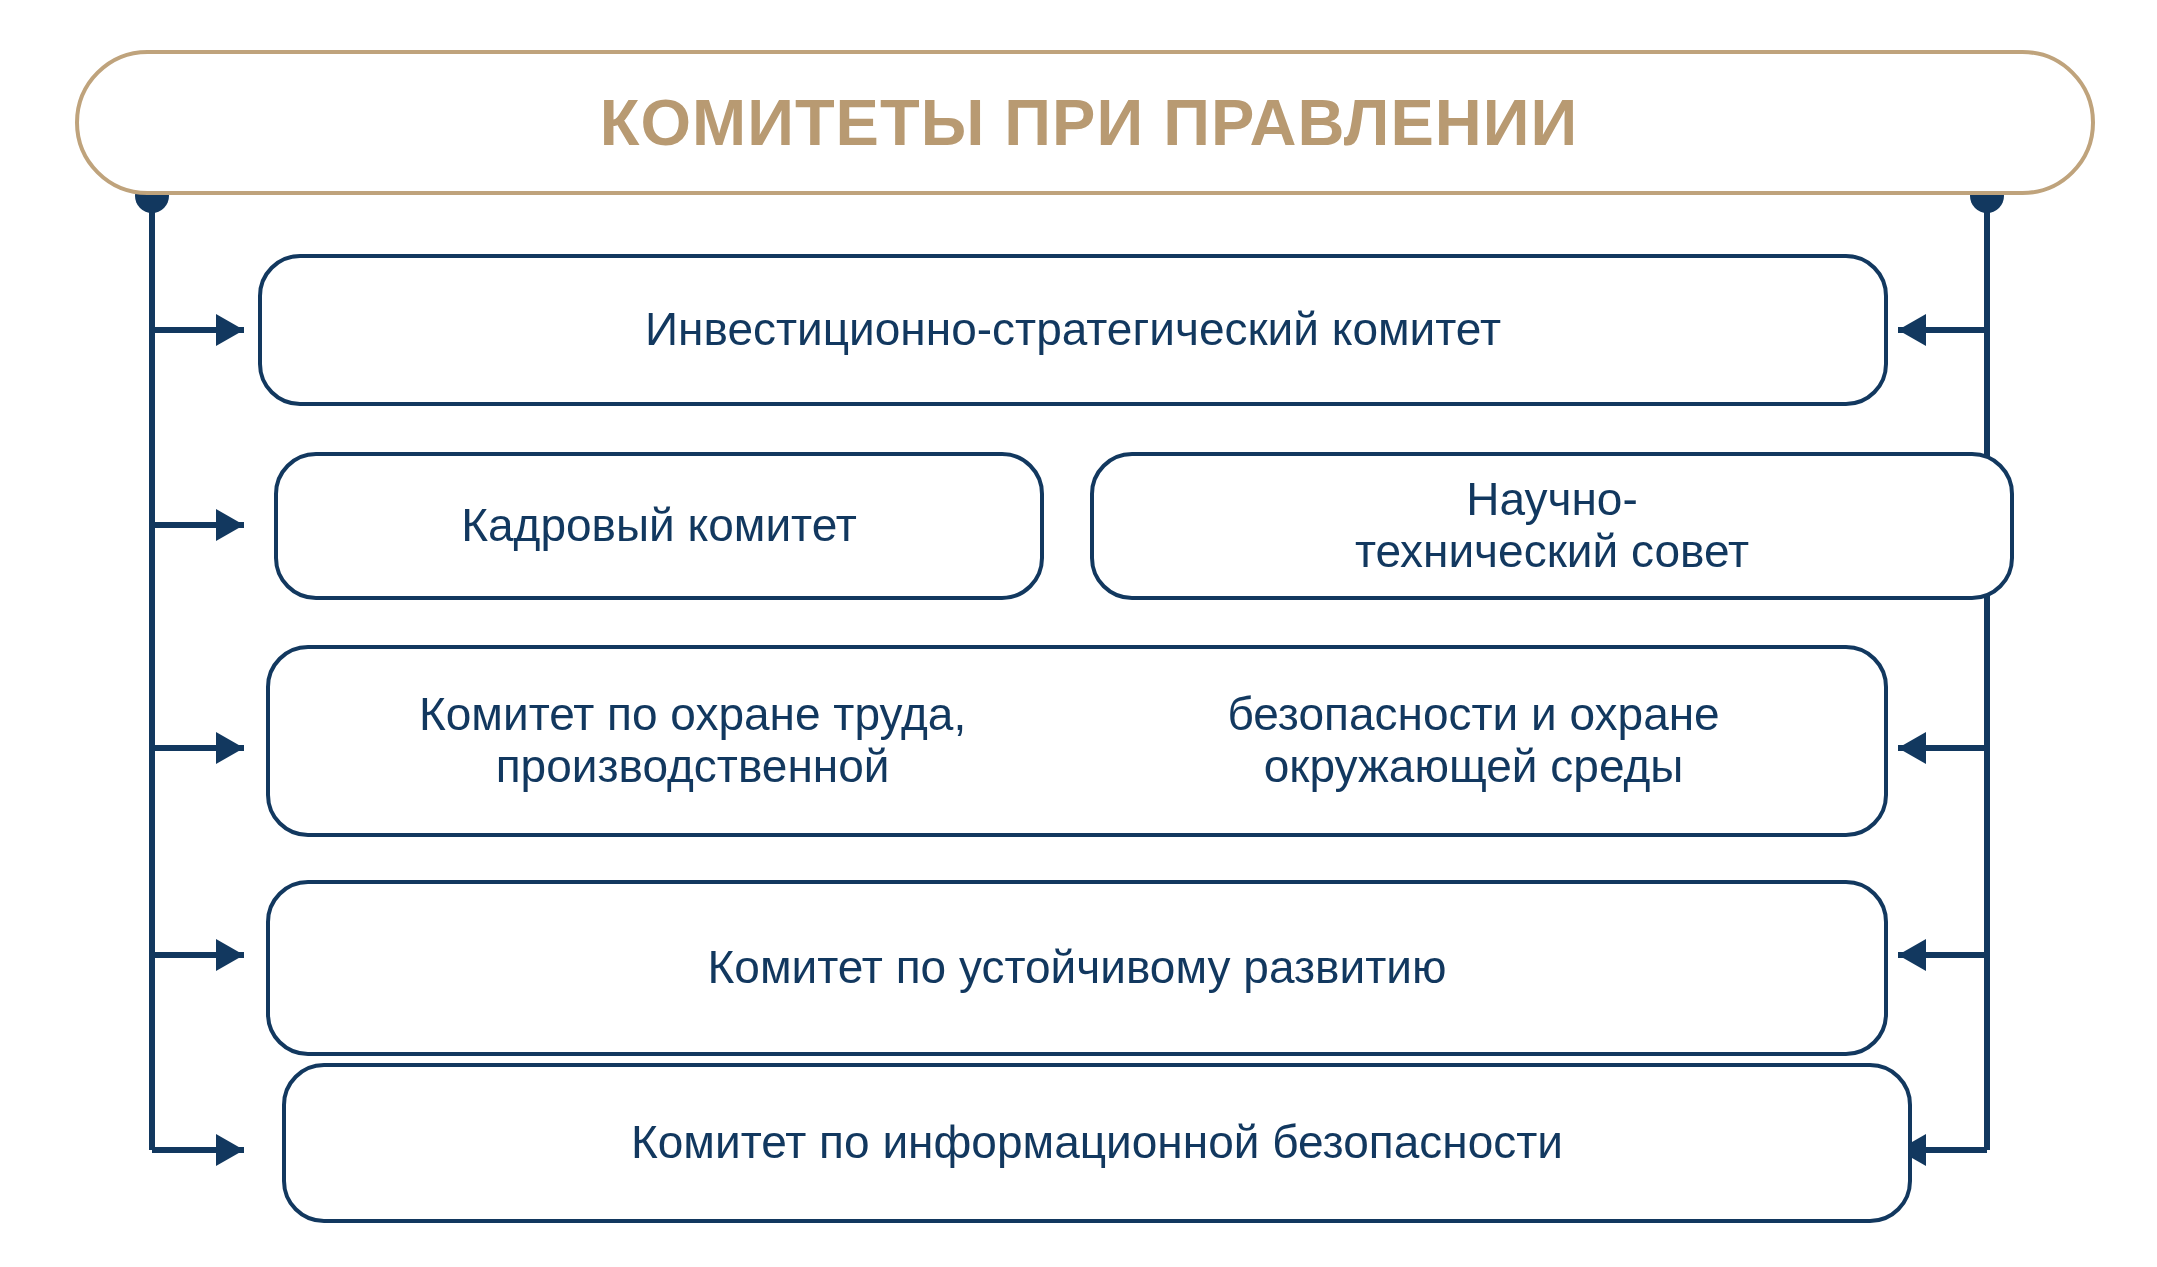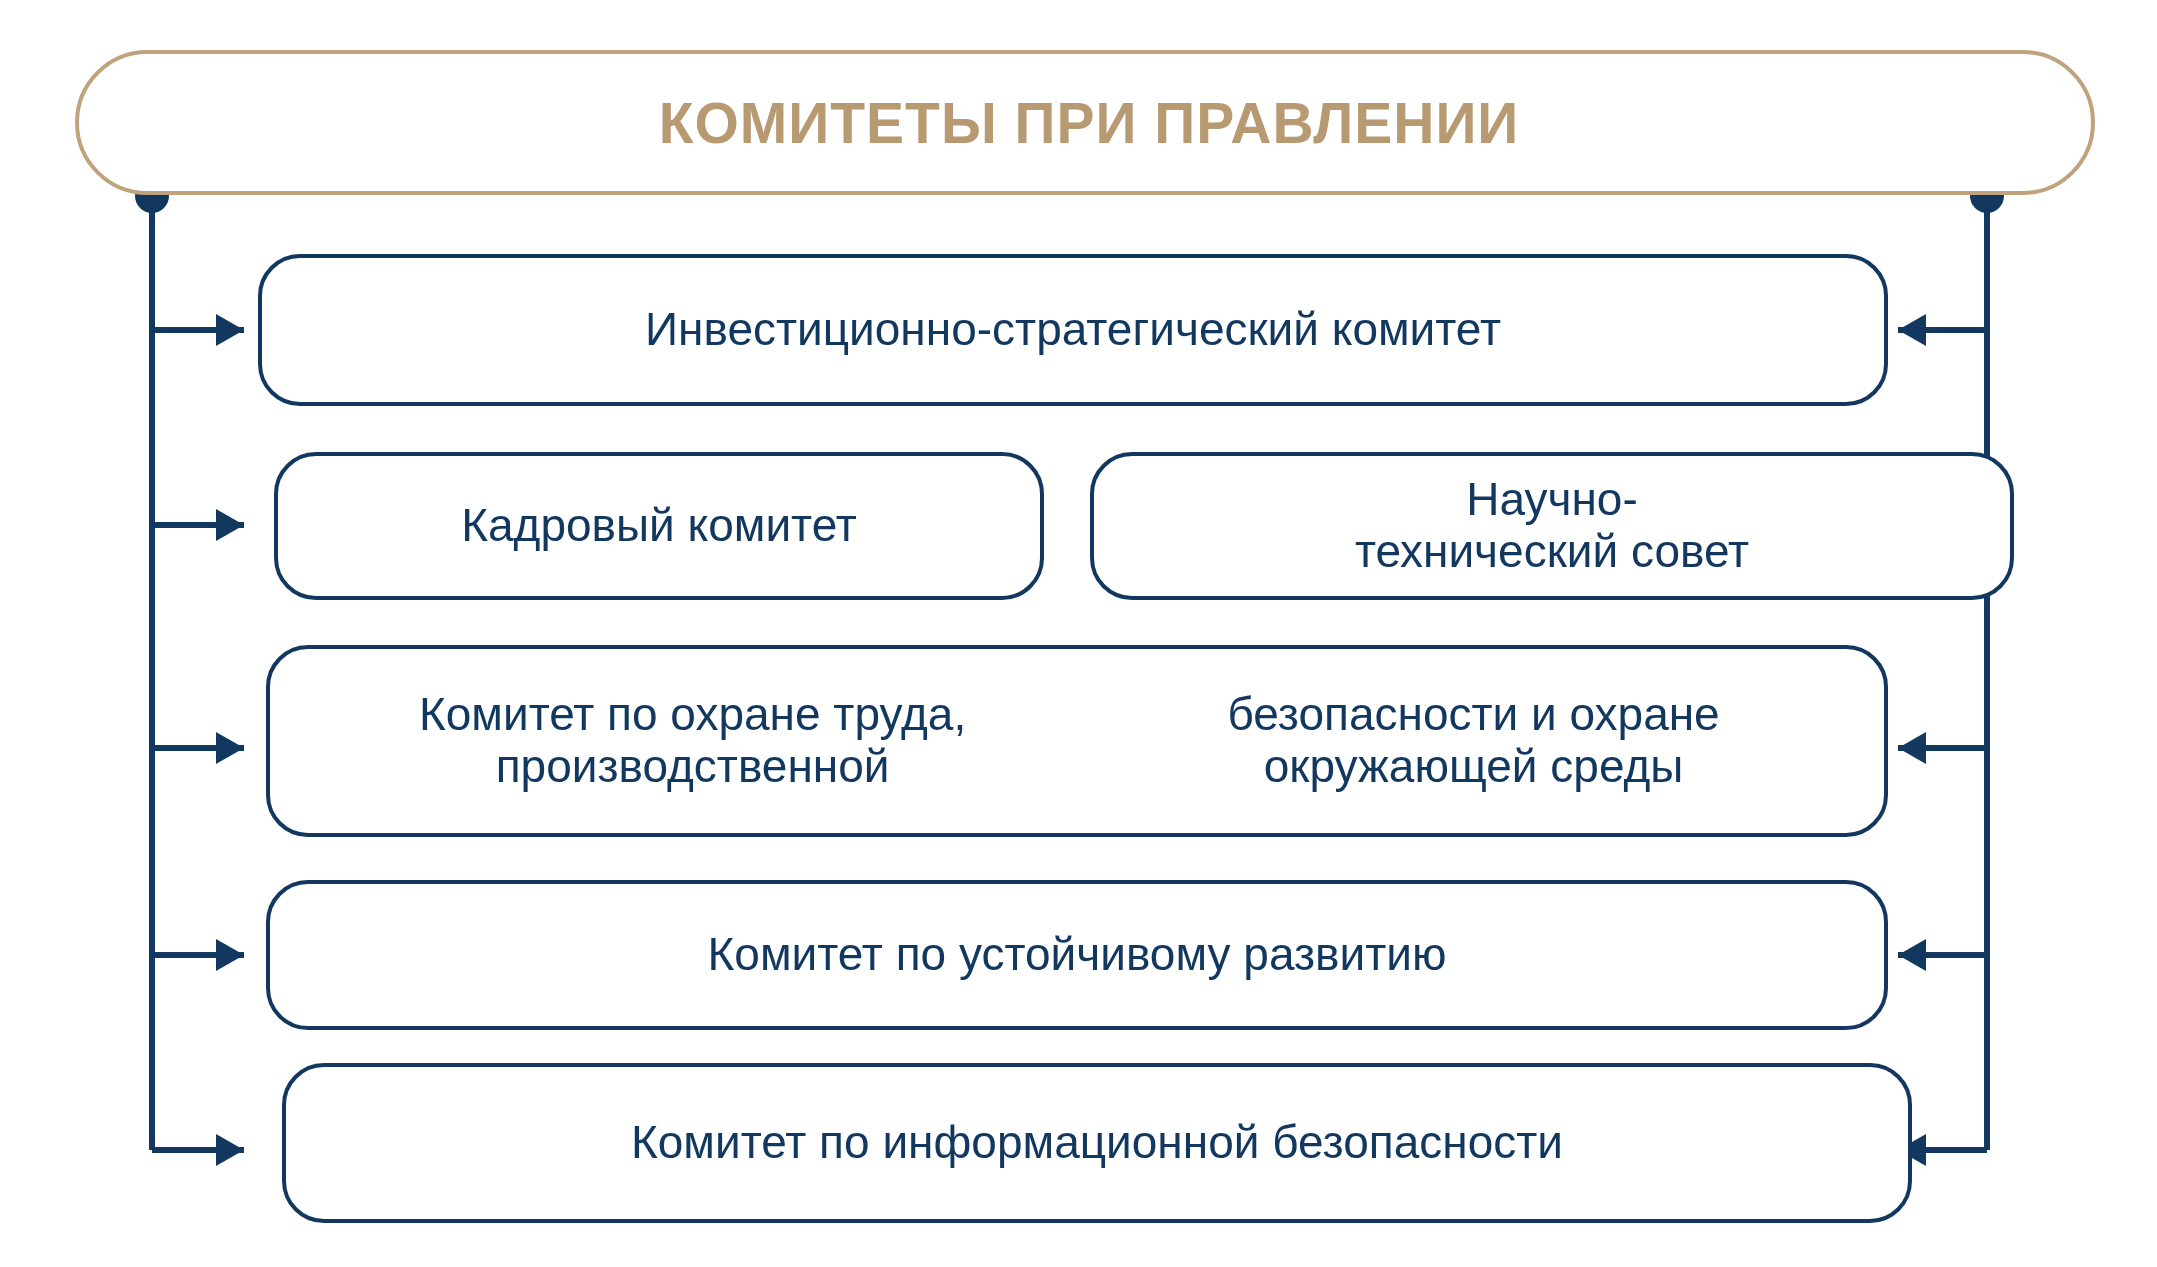--- a/index.html
+++ b/index.html
@@ -28,21 +28,21 @@
     box-sizing: border-box;
     border: 4px solid #bfa37c;
     border-radius: 74px;
     background: #ffffff;
     display: flex;
     align-items: center;
     justify-content: center;
   }
   .header-title {
     color: #b89a72;
-    font-size: 57px;
+    font-size: 65px;
     font-weight: bold;
     letter-spacing: 1px;
     white-space: nowrap;
     margin-left: 8px;
   }
   
   .node {
     position: absolute;
     box-sizing: border-box;
     border: 4px solid #12385f;
@@ -126,21 +126,21 @@
   <div class="node" style="left:1090px; top:452px; width:924px; height:148px; flex-direction:column;">
     <span>Научно-</span>
     <span>технический совет</span>
   </div>
 
   <div class="node" style="left:266px; top:645px; width:1622px; height:192px; flex-direction:row;">
     <span>Комитет по охране труда, производственной</span>
     <span>безопасности и охране окружающей среды</span>
   </div>
 
-  <div class="node" style="left:266px; top:880px; width:1622px; height:150px;">
+  <div class="node" style="left:266px; top:880px; width:1622px; height:176px;">
     <span>Комитет по устойчивому развитию</span>
   </div>
 
   <div class="node" style="left:258px; top:1063px; width:1630px; height:160px;margin-left:24px;">
     <span>Комитет по информационной безопасности</span>
   </div>
 
 </div>
 
 </body></html>

